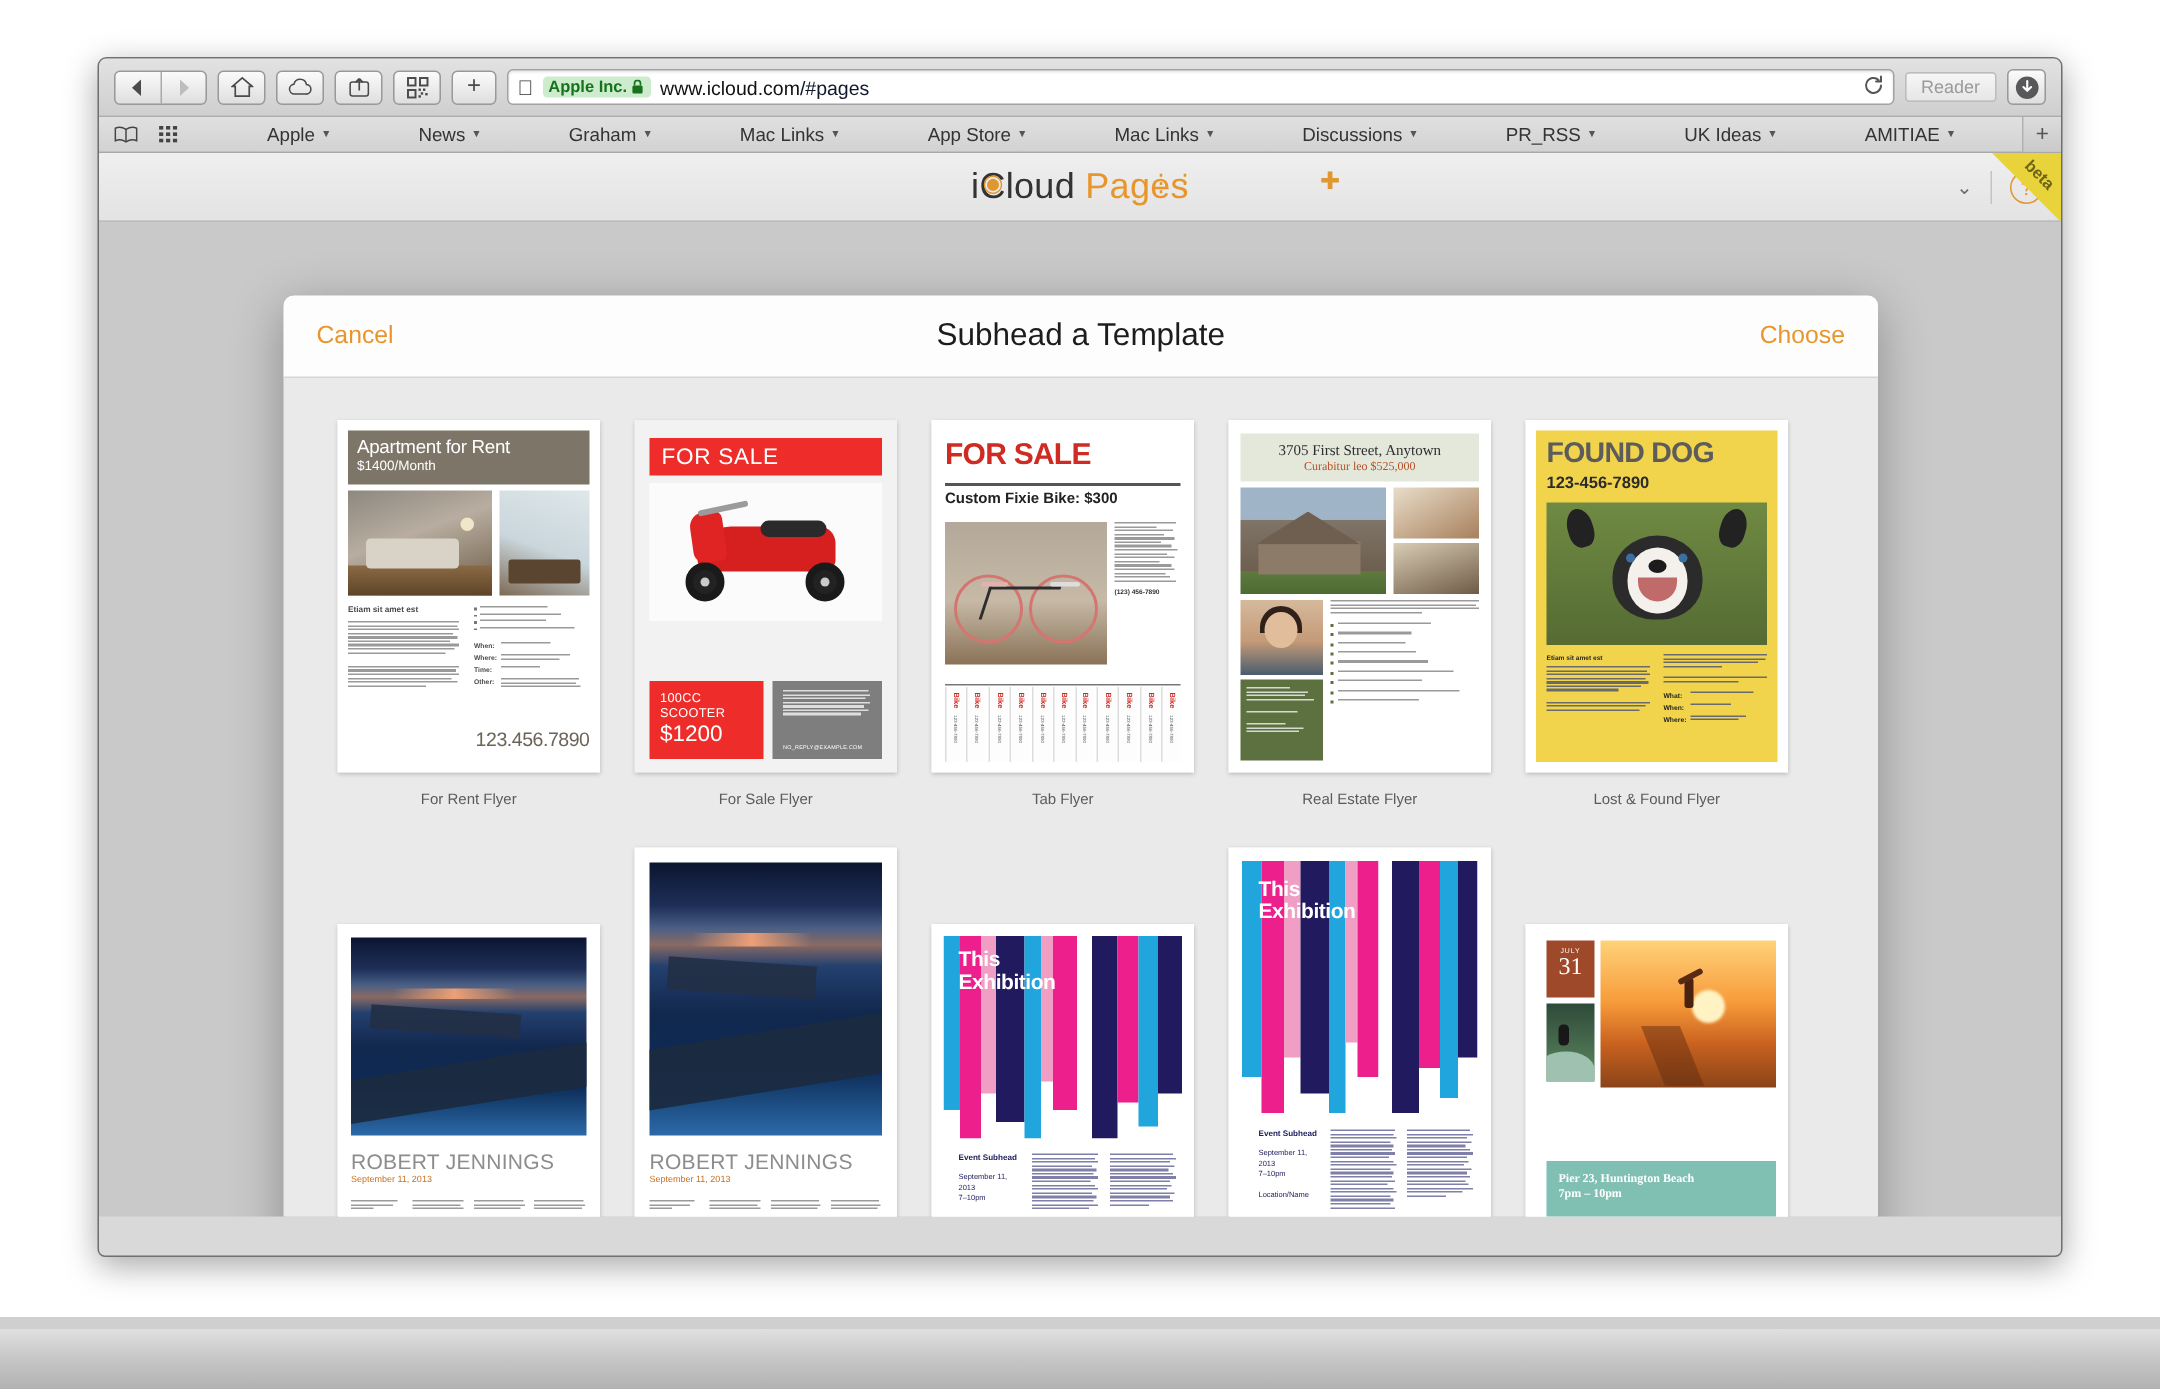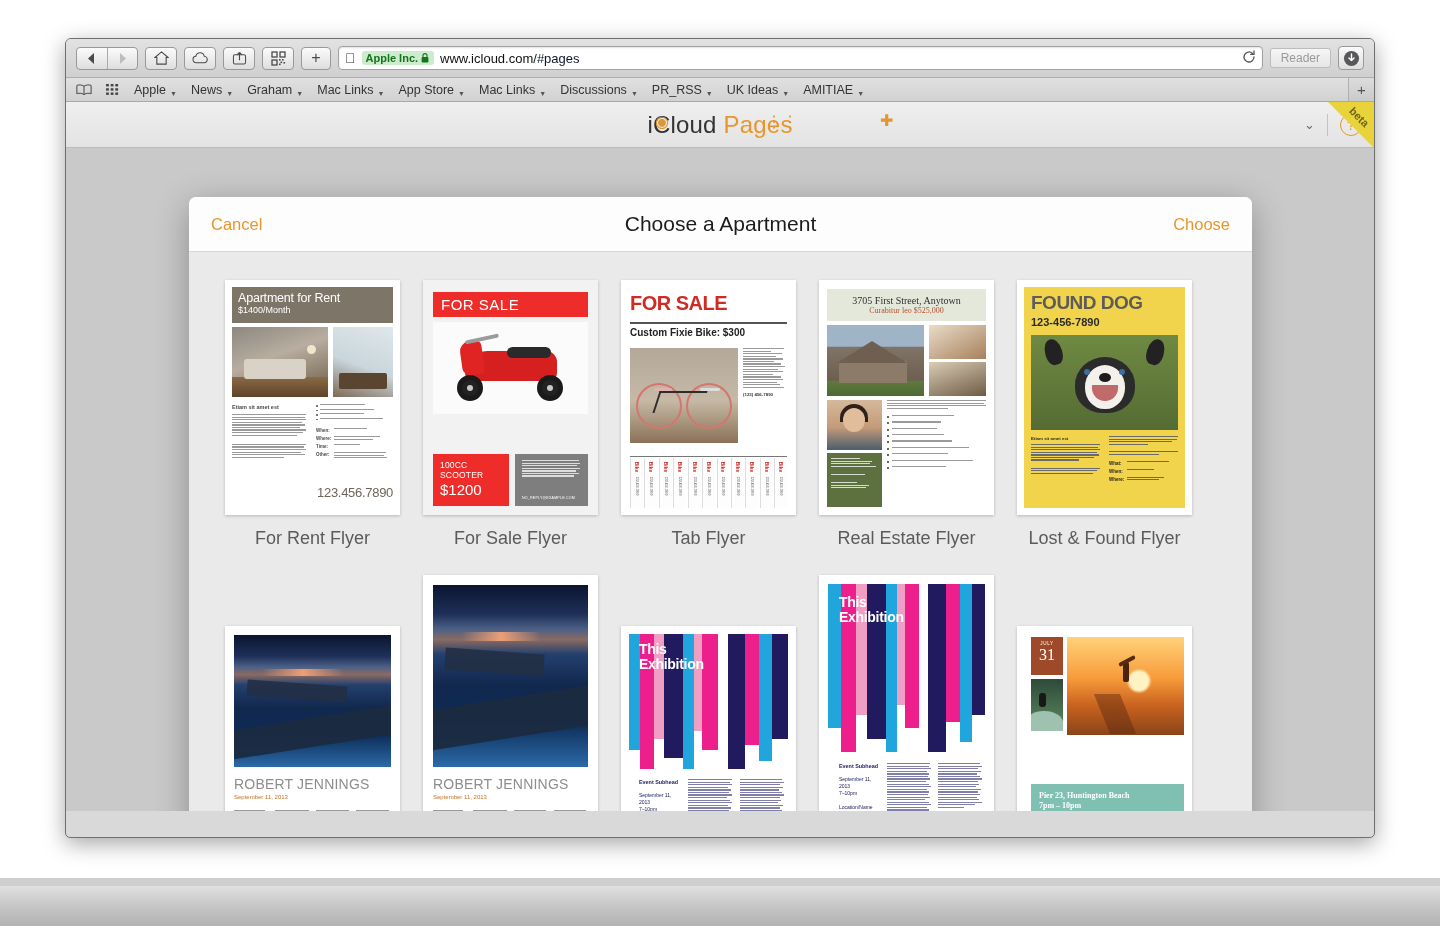--- a/index.html
+++ b/index.html
@@ -96,21 +96,21 @@
   }
 
   
   #bookmarksbar {
     position: relative; height: 24px;
     background: linear-gradient(to bottom,#e0e0e0 0%,#d2d2d2 100%);
     border-bottom: 1px solid #a9a9a9;
     display: flex; align-items: center; padding-left: 10px; gap: 14px;
     font-size: 12.5px; color: #333;
   }
-  .bm { display: flex; align-items: flex-end; gap: 4px; cursor: default; white-space: nowrap; }
+  .bm { display: flex; align-items: center; gap: 4px; cursor: default; white-space: nowrap; margin-left: 44px; }
   .caret { font-size: 7px; color: #555; }
   #bm-newtab {
     position: absolute; right: 0; top: 0; bottom: 0; width: 26px;
     background: linear-gradient(to bottom,#dcdcdc,#cacaca);
     border-left: 1px solid #b0b0b0;
     display:flex; align-items:center; justify-content:center;
     font-size:15px; color:#555;
   }
 
   
@@ -198,21 +198,21 @@
   .tpl-cell {
     width: 175px;
     display: flex; flex-direction: column; align-items: center;
   }
   .tpl-thumb {
     background: #fff;
     box-shadow: 0 1px 3px rgba(0,0,0,0.22);
     overflow: hidden; position: relative;
   }
   .tpl-label {
-    margin-top: 13px; font-size: 18px; color: #5b5b5b; white-space: nowrap;
+    margin-top: 13px; font-size: 10px; color: #5b5b5b; white-space: nowrap;
   }
 
   
   .pg { position:absolute; inset:0; background:#fff; }
   .lines { display:flex; flex-direction:column; gap:1.4px; }
   .lines i { display:block; height:1.2px; background:#9a9a9a; }
   .lines.dk i { background:#6a6a6a; }
   .lines.wt i { background:rgba(255,255,255,.75); }
 
   
@@ -563,21 +563,21 @@
       <div id="beta-corner"></div>
       <div id="beta-label">beta</div>
     </div>
 
     <div id="doc-strip"></div>
 
     <div id="template-modal">
 
       <div id="modal-header">
         <div id="cancel-btn">Cancel</div>
-        <div id="modal-title">Choose a Apartment</div>
+        <div id="modal-title">Subhead a Template</div>
         <div id="choose-btn">Choose</div>
       </div>
 
       <div id="modal-body">
 
         <div class="tpl-row">
 
           <div class="tpl-cell">
             <div class="tpl-thumb" style="width:175px;height:235px;">
               <div class="pg">

